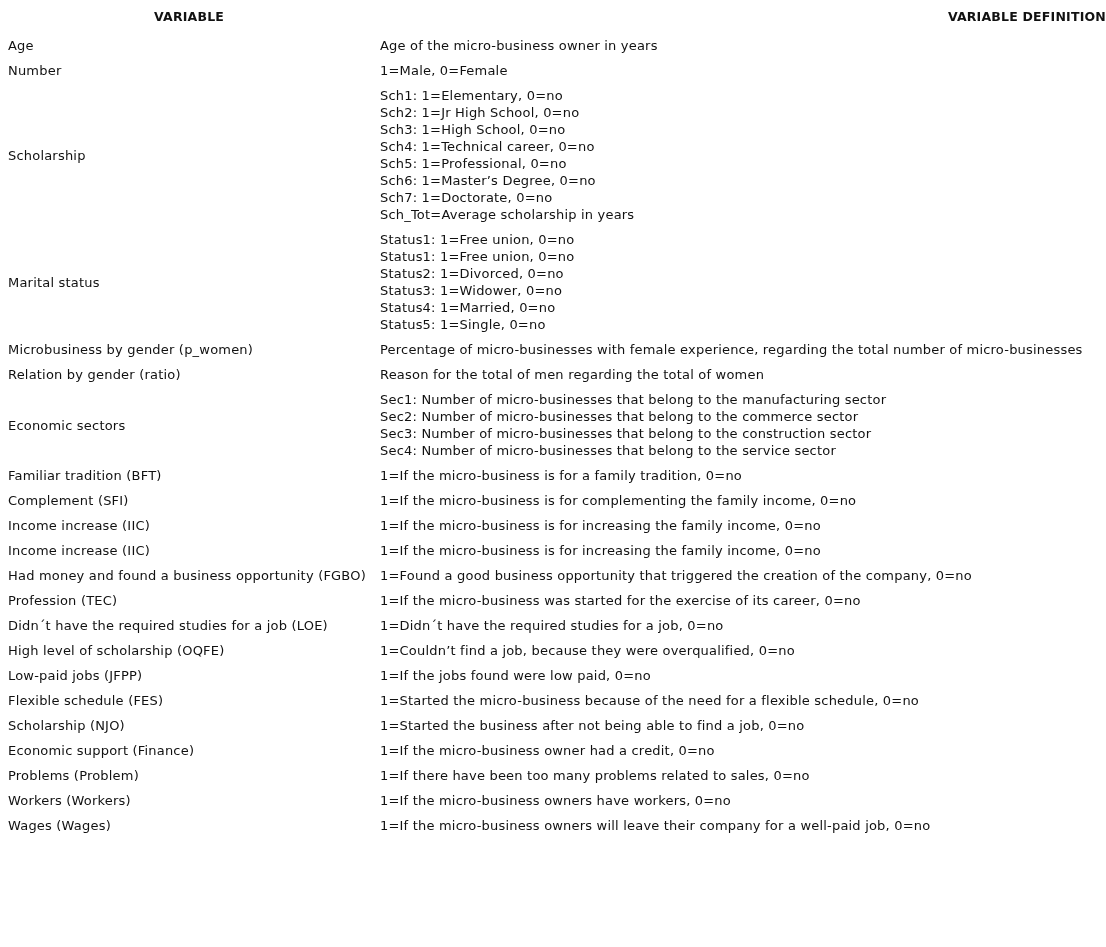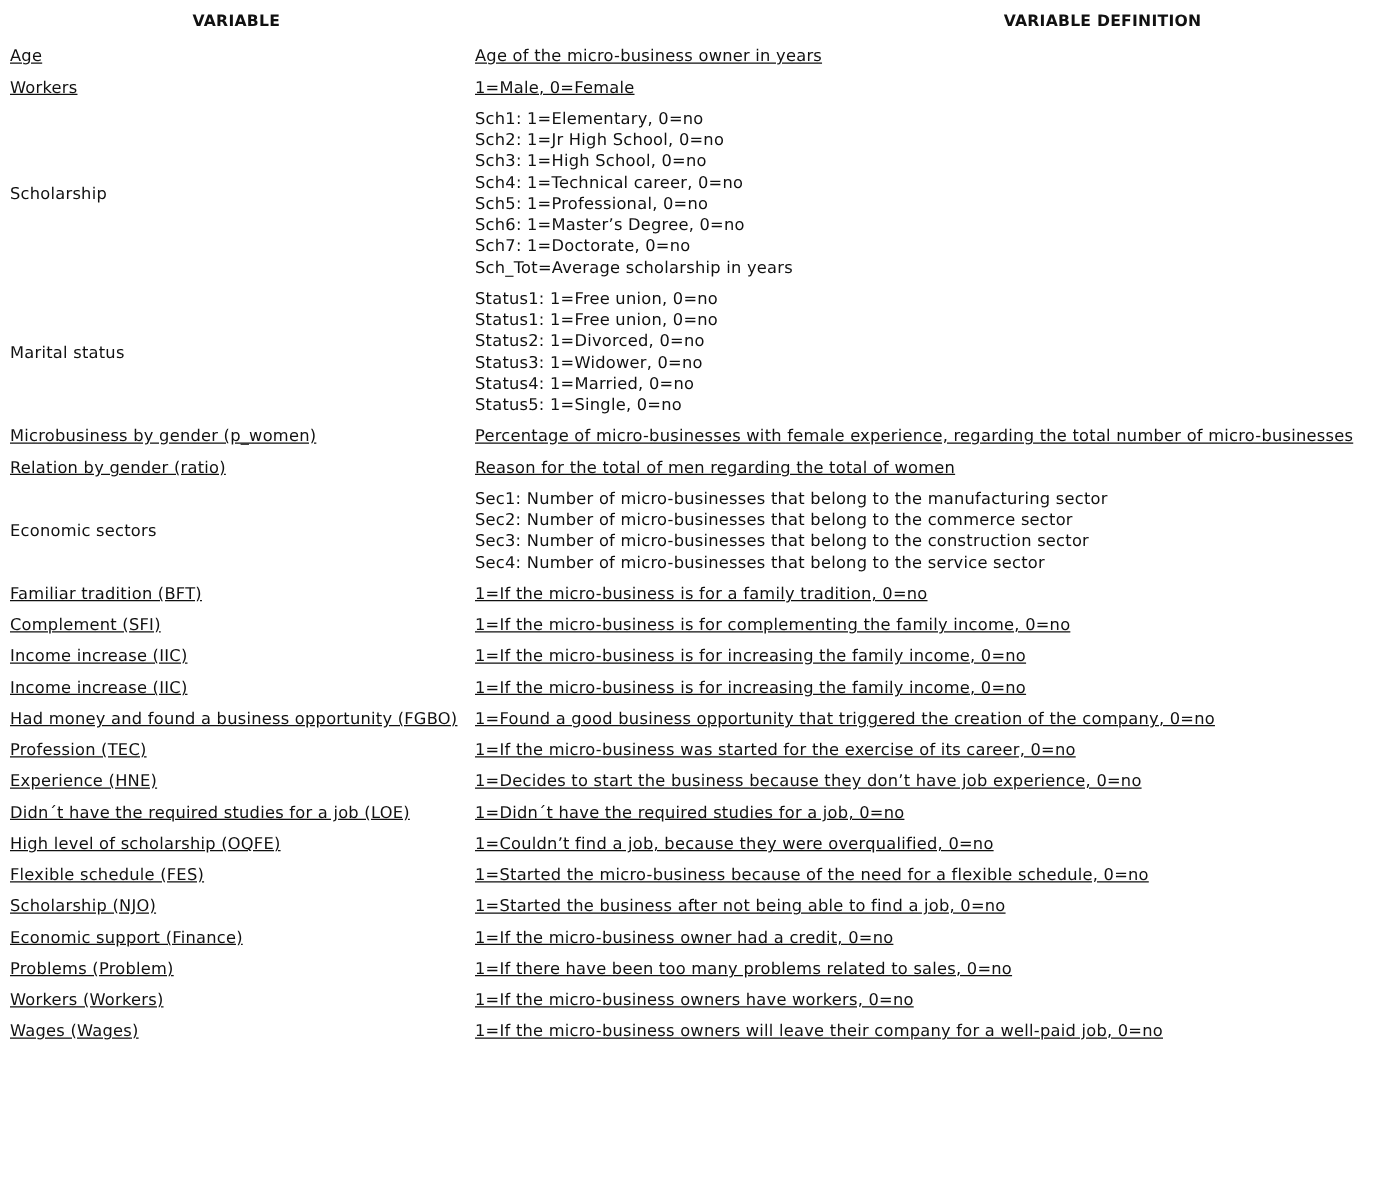--- a/index.html
+++ b/index.html
@@ -10,25 +10,25 @@
     letter-spacing: 0.2px;
   }
   table { border-collapse: collapse; margin: 0; position: absolute; left: 0; top: 0; width: 1106px; table-layout: fixed; }
   col.c1 { width: 372px; }
   col.c2 { width: 734px; }
   th {
     font-weight: bold; font-size: 12.5px; text-align: center;
     height: 33px; padding: 0; vertical-align: middle;
   }
   th.h1 { text-align: left; padding-left: 154px; margin-left: 28px; }
-  th.h2 { text-align: center; padding-left: 286px; }
+  th.h2 { text-align: right; padding-left: 286px; }
   td { padding: 0; vertical-align: middle; white-space: nowrap; }
   td.var { padding-left: 8px; }
   td.def { padding-left: 8px; }
-  tr.single td { height: 25px; text-decoration: underline; }
+  tr.single td { height: 25px; }
   .line { display: block; line-height: 17px; }
   tr.multi td { padding-top: 4px; padding-bottom: 4px; margin-top: 12px; }
 </style>
 </head>
 <body>
 
 <table>
   <colgroup>
       <col class="c1">
       <col class="c2">
@@ -40,21 +40,21 @@
     </tr>
   </thead>
   <tbody id="tbody">
       <tr class="single">
         <td class="var">Age</td>
         <td class="def">
           <span class="line">Age of the micro-business owner in years</span>
         </td>
       </tr>
       <tr class="single">
-        <td class="var">Workers</td>
+        <td class="var">Number</td>
         <td class="def">
           <span class="line">1=Male, 0=Female</span>
         </td>
       </tr>
       <tr class="multi">
         <td class="var">Scholarship</td>
         <td class="def">
           <span class="line">Sch1: 1=Elementary, 0=no</span>
           <span class="line">Sch2: 1=Jr High School, 0=no</span>
           <span class="line">Sch3: 1=High School, 0=no</span>
@@ -127,35 +127,35 @@
           <span class="line">1=Found a good business opportunity that triggered the creation of the company, 0=no</span>
         </td>
       </tr>
       <tr class="single">
         <td class="var">Profession (TEC)</td>
         <td class="def">
           <span class="line">1=If the micro-business was started for the exercise of its career, 0=no</span>
         </td>
       </tr>
       <tr class="single">
-        <td class="var">Experience (HNE)</td>
-        <td class="def">
-          <span class="line">1=Decides to start the business because they don’t have job experience, 0=no</span>
-        </td>
-      </tr>
-      <tr class="single">
         <td class="var">Didn´t have the required studies for a job (LOE)</td>
         <td class="def">
           <span class="line">1=Didn´t have the required studies for a job, 0=no</span>
         </td>
       </tr>
       <tr class="single">
         <td class="var">High level of scholarship (OQFE)</td>
         <td class="def">
           <span class="line">1=Couldn’t find a job, because they were overqualified, 0=no</span>
+        </td>
+      </tr>
+      <tr class="single">
+        <td class="var">Low-paid jobs (JFPP)</td>
+        <td class="def">
+          <span class="line">1=If the jobs found were low paid, 0=no</span>
         </td>
       </tr>
       <tr class="single">
         <td class="var">Flexible schedule (FES)</td>
         <td class="def">
           <span class="line">1=Started the micro-business because of the need for a flexible schedule, 0=no</span>
         </td>
       </tr>
       <tr class="single">
         <td class="var">Scholarship (NJO)</td>

